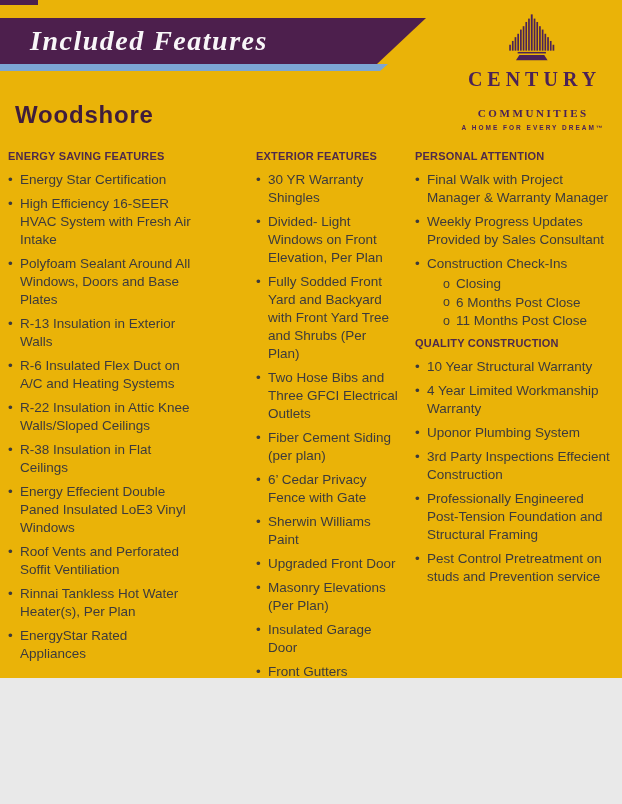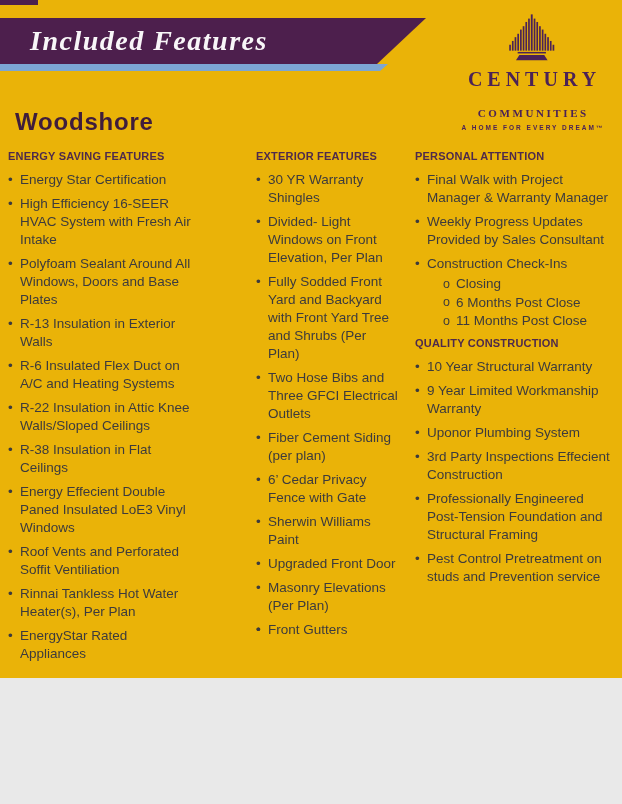--- a/index.html
+++ b/index.html
@@ -46,21 +46,21 @@
   .logo-sub{
     font-family:"Liberation Serif",serif;font-weight:700;font-size:11px;
     letter-spacing:2.6px;text-indent:2.6px;margin-top:16px;white-space:nowrap;
   }
   .logo-tagline{
     font-family:"Liberation Sans",sans-serif;font-weight:700;font-size:6.5px;
     letter-spacing:2px;text-indent:2px;margin-top:5px;white-space:nowrap;
   }
   
   .community{
-    position:absolute;left:15px;top:108px;
+    position:absolute;left:15px;top:101px;
     font-size:24px;font-weight:700;letter-spacing:0.8px;color:var(--community);
   }
   
   .cols{
     position:absolute;left:8px;top:150px;width:606px;
     display:grid;grid-template-columns:200px 207px 199px;
   }
   .col{min-width:0;}
   .col-1{padding-right:16px;}
   .col-2{padding-right:15px;margin-left:48px;}
@@ -164,21 +164,21 @@
           <ul class="items">
             <li class="item"><span class="blt">•</span><span class="txt">30 YR Warranty Shingles</span></li>
             <li class="item"><span class="blt">•</span><span class="txt">Divided- Light Windows on Front Elevation, Per Plan</span></li>
             <li class="item"><span class="blt">•</span><span class="txt">Fully Sodded Front Yard and Backyard with Front Yard Tree and Shrubs (Per Plan)</span></li>
             <li class="item"><span class="blt">•</span><span class="txt">Two Hose Bibs and Three GFCI Electrical Outlets</span></li>
             <li class="item"><span class="blt">•</span><span class="txt">Fiber Cement Siding (per plan)</span></li>
             <li class="item"><span class="blt">•</span><span class="txt">6’ Cedar Privacy Fence with Gate</span></li>
             <li class="item"><span class="blt">•</span><span class="txt">Sherwin Williams Paint</span></li>
             <li class="item"><span class="blt">•</span><span class="txt">Upgraded Front Door</span></li>
             <li class="item"><span class="blt">•</span><span class="txt">Masonry Elevations (Per Plan)</span></li>
-            <li class="item"><span class="blt">•</span></li>
+            <li class="item"><span class="blt">•</span><span class="txt">Insulated Garage Door</span></li>
             <li class="item"><span class="blt">•</span><span class="txt">Front Gutters</span></li>
           </ul>
         </section>
       </div>
     <div class="col col-3">
         <section class="feature-section">
           <h3 class="sec-title">PERSONAL ATTENTION</h3>
           <ul class="items">
             <li class="item"><span class="blt">•</span><span class="txt">Final Walk with Project Manager &amp; Warranty Manager</span></li>
             <li class="item"><span class="blt">•</span><span class="txt">Weekly Progress Updates Provided by Sales Consultant</span></li>
@@ -186,21 +186,21 @@
                 <li class="subitem"><span class="sblt">o</span><span>Closing</span></li>
                 <li class="subitem"><span class="sblt">o</span><span>6 Months Post Close</span></li>
                 <li class="subitem"><span class="sblt">o</span><span>11 Months Post Close</span></li>
               </ul></li>
           </ul>
         </section>
         <section class="feature-section">
           <h3 class="sec-title">QUALITY CONSTRUCTION</h3>
           <ul class="items">
             <li class="item"><span class="blt">•</span><span class="txt">10 Year Structural Warranty</span></li>
-            <li class="item"><span class="blt">•</span><span class="txt">9 Year Limited Workmanship Warranty</span></li>
+            <li class="item"><span class="blt">•</span><span class="txt">4 Year Limited Workmanship Warranty</span></li>
             <li class="item"><span class="blt">•</span><span class="txt">Uponor Plumbing System</span></li>
             <li class="item"><span class="blt">•</span><span class="txt">3rd Party Inspections Effecient Construction</span></li>
             <li class="item"><span class="blt">•</span><span class="txt">Professionally Engineered Post-Tension Foundation and Structural Framing</span></li>
             <li class="item"><span class="blt">•</span><span class="txt">Pest Control Pretreatment on studs and Prevention service</span></li>
           </ul>
         </section>
       </div>
   </div>
 
   <div class="footer-bar">

